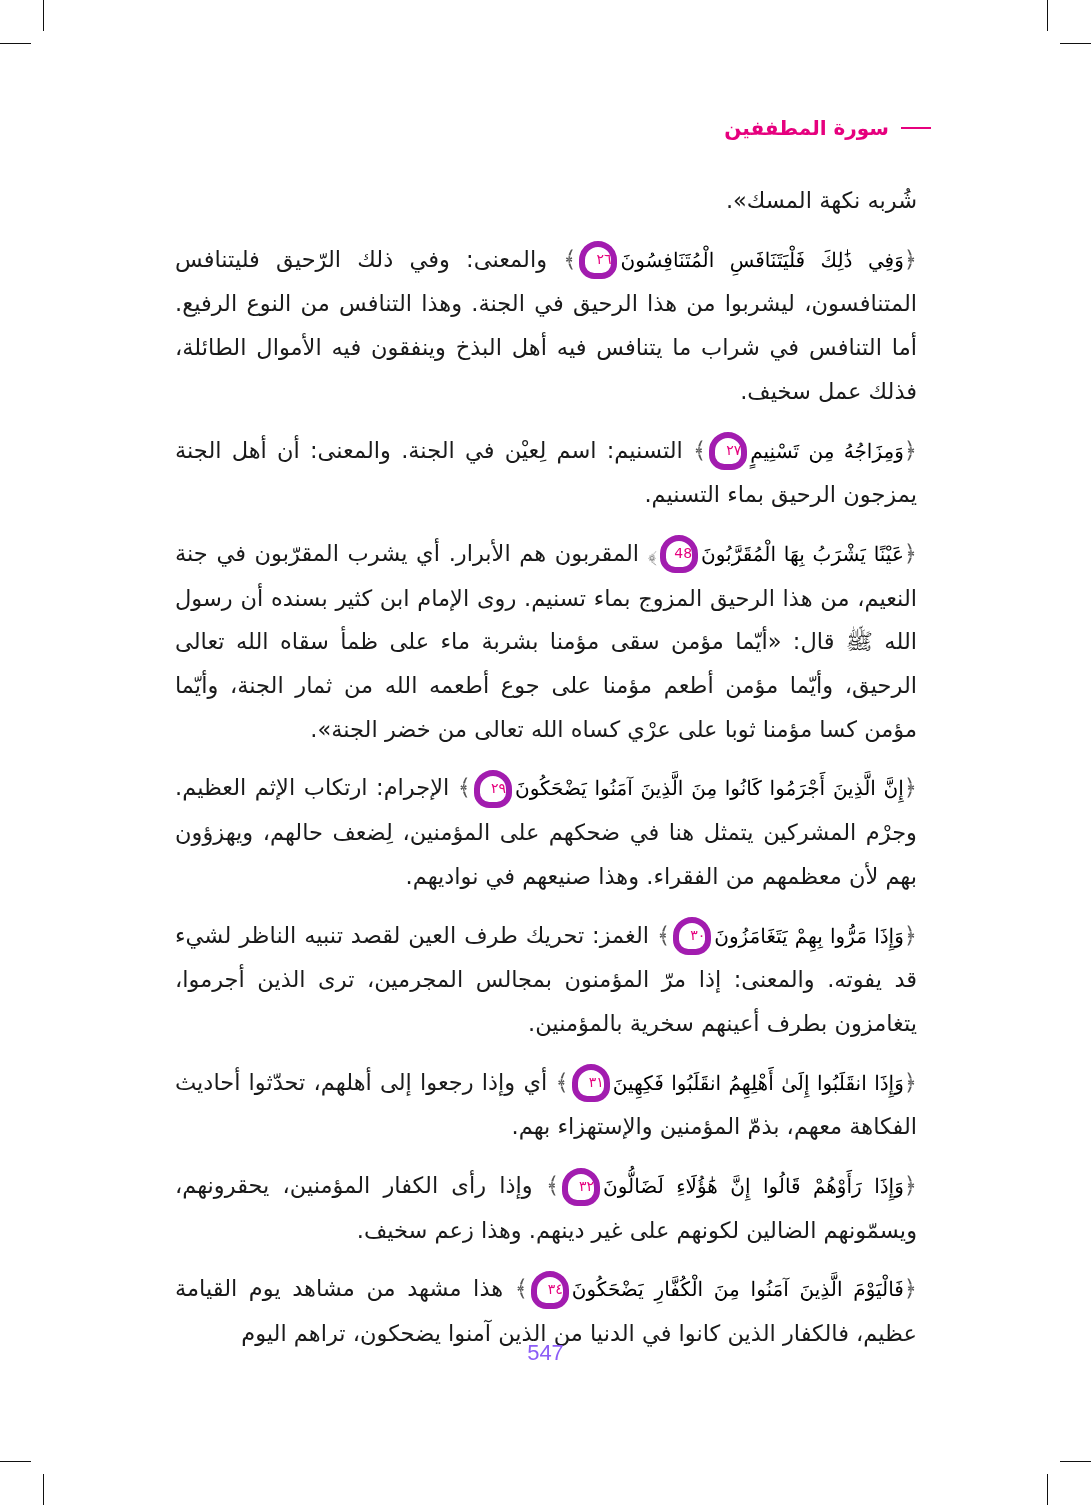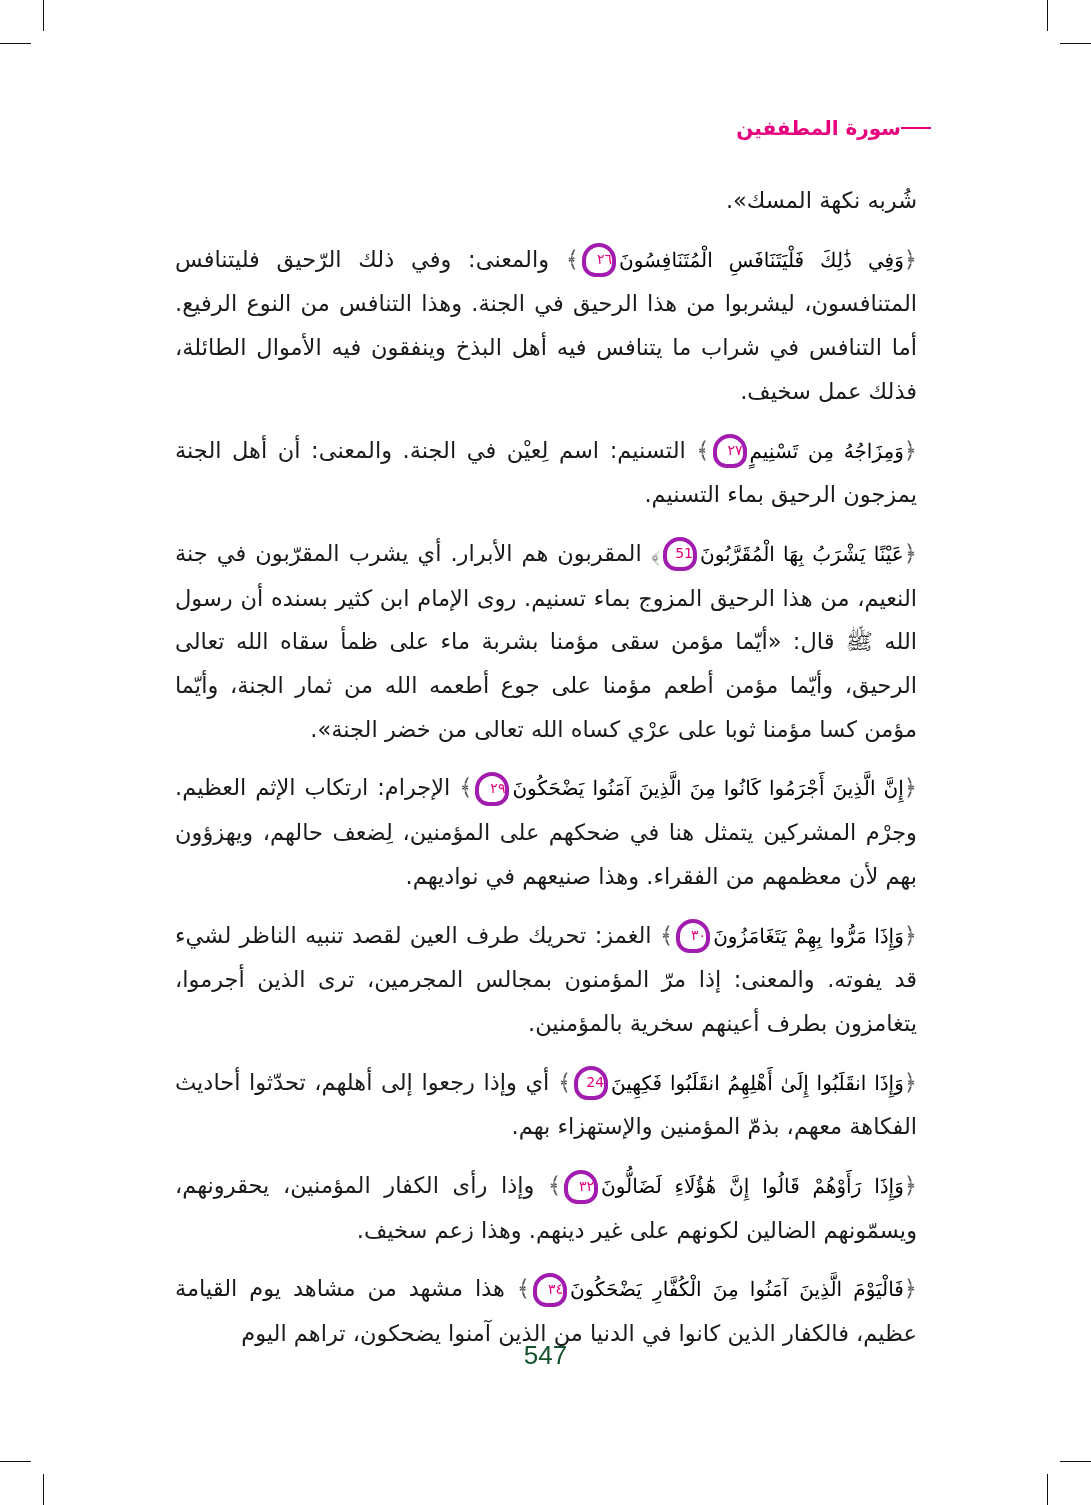--- a/index.html
+++ b/index.html
@@ -3,40 +3,40 @@
 <meta charset="utf-8">
 <style>
   html, body { margin: 0; padding: 0; }
   body {
     width: 1091px; height: 1505px; background: #ffffff; position: relative; overflow: hidden;
     font-family: "DejaVu Sans", sans-serif; color: #1a1a1a;
   }
   .crop { position: absolute; background: #111; }
   .header {
     position: absolute; top: 108px; right: 160px; width: 300px; height: 40px;
-    direction: rtl; display: flex; align-items: center; 
+    direction: rtl; display: flex; align-items: center; gap: 12px;
   }
   .header .dash { width: 30px; height: 2px; background: #e6007e; display: inline-block; }
   .header .title { color: #e6007e; font-size: 20px; font-weight: bold; }
   .content {
     position: absolute; top: 164px; left: 160px; width: 772px;
     direction: rtl; text-align: justify; text-align-last: right;
     font-size: 22.5px; line-height: 43.7px;
   }
   .para { margin: 15px; }
   .verse { color: #000000; font-family: "DejaVu Serif", serif; font-size: 20px; }
   .bracket { color: #555; }
   .ayah-num {
     display: inline-block; min-width: 26px; height: 26px; line-height: 24px; text-align: center;
-    border: 4px solid #a21caf; border-radius: 50% 50% 40% 40%; color: #e6007e;
+    border: 6px solid #a21caf; border-radius: 50% 50% 40% 40%; color: #e6007e;
     font-size: 14px; margin: 0 3px; vertical-align: middle;
   }
   .page-num {
     position: absolute; top: 1340px; left: 0; width: 1091px; text-align: center;
-    font-family: "Liberation Sans", sans-serif; font-size: 26px; color: #14532d;
+    font-family: "Liberation Sans", sans-serif; font-size: 22px; color: #8b5cf6;
   }
 </style>
 </head>
 <body>
 
 <div class="crop" style="left:43px;top:0;width:1px;height:31px;"></div>
 <div class="crop" style="left:0;top:43px;width:31px;height:1px;"></div>
 <div class="crop" style="left:1047px;top:0;width:1px;height:31px;"></div>
 <div class="crop" style="left:1060px;top:43px;width:31px;height:1px;"></div>
 <div class="crop" style="left:0;top:1461px;width:31px;height:1px;"></div>
@@ -55,33 +55,33 @@
   </p>
   <p class="para">
     <span class="bracket">﴿</span><span class="verse">وَفِي ذَٰلِكَ فَلْيَتَنَافَسِ الْمُتَنَافِسُونَ</span><span class="ayah-num">٢٦</span><span class="bracket">﴾</span>
     <span>والمعنى: وفي ذلك الرّحيق فليتنافس المتنافسون، ليشربوا من هذا الرحيق في الجنة. وهذا التنافس من النوع الرفيع. أما التنافس في شراب ما يتنافس فيه أهل البذخ وينفقون فيه الأموال الطائلة، فذلك عمل سخيف.</span>
   </p>
   <p class="para">
     <span class="bracket">﴿</span><span class="verse">وَمِزَاجُهُ مِن تَسْنِيمٍ</span><span class="ayah-num">٢٧</span><span class="bracket">﴾</span>
     <span>التسنيم: اسم لِعيْن في الجنة. والمعنى: أن أهل الجنة يمزجون الرحيق بماء التسنيم.</span>
   </p>
   <p class="para">
-    <span class="bracket">﴿</span><span class="verse">عَيْنًا يَشْرَبُ بِهَا الْمُقَرَّبُونَ</span><span class="ayah-num">51</span><span class="bracket">﴾</span>
+    <span class="bracket">﴿</span><span class="verse">عَيْنًا يَشْرَبُ بِهَا الْمُقَرَّبُونَ</span><span class="ayah-num">48</span><span class="bracket">﴾</span>
     <span>المقربون هم الأبرار. أي يشرب المقرّبون في جنة النعيم، من هذا الرحيق المزوج بماء تسنيم. روى الإمام ابن كثير بسنده أن رسول الله ﷺ قال: «أيّما مؤمن سقى مؤمنا بشربة ماء على ظمأ سقاه الله تعالى الرحيق، وأيّما مؤمن أطعم مؤمنا على جوع أطعمه الله من ثمار الجنة، وأيّما مؤمن كسا مؤمنا ثوبا على عرْي كساه الله تعالى من خضر الجنة».</span>
   </p>
   <p class="para">
     <span class="bracket">﴿</span><span class="verse">إِنَّ الَّذِينَ أَجْرَمُوا كَانُوا مِنَ الَّذِينَ آمَنُوا يَضْحَكُونَ</span><span class="ayah-num">٢٩</span><span class="bracket">﴾</span>
     <span>الإجرام: ارتكاب الإثم العظيم. وجرْم المشركين يتمثل هنا في ضحكهم على المؤمنين، لِضعف حالهم، ويهزؤون بهم لأن معظمهم من الفقراء. وهذا صنيعهم في نواديهم.</span>
   </p>
   <p class="para">
     <span class="bracket">﴿</span><span class="verse">وَإِذَا مَرُّوا بِهِمْ يَتَغَامَزُونَ</span><span class="ayah-num">٣٠</span><span class="bracket">﴾</span>
     <span>الغمز: تحريك طرف العين لقصد تنبيه الناظر لشيء قد يفوته. والمعنى: إذا مرّ المؤمنون بمجالس المجرمين، ترى الذين أجرموا، يتغامزون بطرف أعينهم سخرية بالمؤمنين.</span>
   </p>
   <p class="para">
-    <span class="bracket">﴿</span><span class="verse">وَإِذَا انقَلَبُوا إِلَىٰ أَهْلِهِمُ انقَلَبُوا فَكِهِينَ</span><span class="ayah-num">24</span><span class="bracket">﴾</span>
+    <span class="bracket">﴿</span><span class="verse">وَإِذَا انقَلَبُوا إِلَىٰ أَهْلِهِمُ انقَلَبُوا فَكِهِينَ</span><span class="ayah-num">٣١</span><span class="bracket">﴾</span>
     <span>أي وإذا رجعوا إلى أهلهم، تحدّثوا أحاديث الفكاهة معهم، بذمّ المؤمنين والإستهزاء بهم.</span>
   </p>
   <p class="para">
     <span class="bracket">﴿</span><span class="verse">وَإِذَا رَأَوْهُمْ قَالُوا إِنَّ هَٰؤُلَاءِ لَضَالُّونَ</span><span class="ayah-num">٣٢</span><span class="bracket">﴾</span>
     <span>وإذا رأى الكفار المؤمنين، يحقرونهم، ويسمّونهم الضالين لكونهم على غير دينهم. وهذا زعم سخيف.</span>
   </p>
   <p class="para">
     <span class="bracket">﴿</span><span class="verse">فَالْيَوْمَ الَّذِينَ آمَنُوا مِنَ الْكُفَّارِ يَضْحَكُونَ</span><span class="ayah-num">٣٤</span><span class="bracket">﴾</span>
     <span>هذا مشهد من مشاهد يوم القيامة عظيم، فالكفار الذين كانوا في الدنيا من الذين آمنوا يضحكون، تراهم اليوم</span>
   </p>

